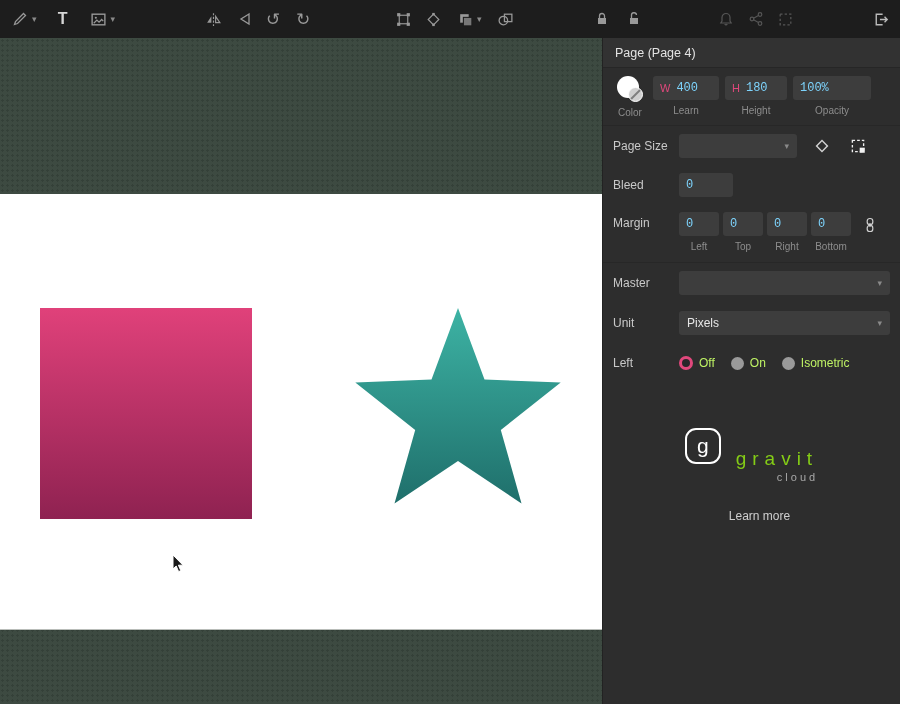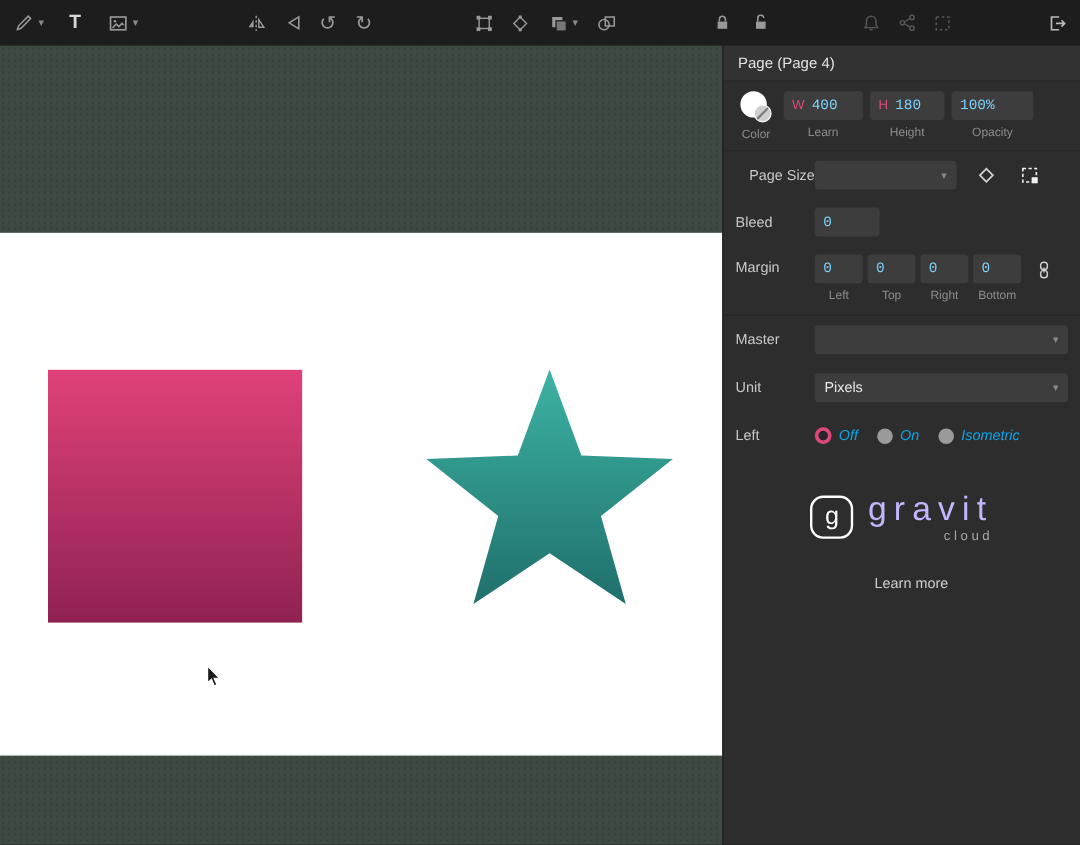--- a/index.html
+++ b/index.html
@@ -37,38 +37,38 @@
   .sub-label { font-size:10px; color:#8d8d8d; margin-top:5px; }
   .inputbox { height:24px; background:#3d3d3d; border-radius:3px; display:flex; align-items:center; padding:0 7px; color:#ffffff; }
   .prefix { color:#e0487c; margin-right:6px; font-size:11px; }
   input.val { background:transparent; border:none; outline:none; color:#7dd3fc; font-size:12px; width:100%; font-family:Liberation Mono, monospace; padding:0; }
   .dd { height:24px; background:#3d3d3d; border-radius:3px; display:flex; align-items:center; justify-content:space-between; padding:0 8px; color:#e6e6e6; }
   .dd .caret { margin-left:8px; }
   .swatch { position:relative; width:26px; height:26px; }
   .swatch .big { position:absolute; left:0; top:0; width:22px; height:22px; border-radius:50%; background:#ffffff; }
   .swatch .small { position:absolute; right:0; bottom:0; width:15px; height:15px; border-radius:50%; background:#cfcfcf; border:1.5px solid #fff; overflow:hidden; }
   .swatch .small:after { content:""; position:absolute; left:-2px; top:5px; width:18px; height:1.5px; background:#7e7e7e; transform:rotate(-45deg); }
-  .pagesize-row { height:40px;text-align:right; }
+  .pagesize-row { height:40px; }
   .bleed-row { height:38px; }
   .margin-row { height:58px; align-items:flex-start; padding-top:8px; }
   .m-field { display:flex; flex-direction:column; align-items:center; margin-right:4px; }
   .master-row { height:40px; border-top:1px solid #272727; }
   .section-header { height:30px; background:#323232; border-top:1px solid #262626; border-bottom:1px solid #262626; display:flex; align-items:center; padding:0 12px; color:#e3e3e3; font-size:12.5px; }
   .unit-row { height:42px; }
   .grid-row { height:38px; }
   .radio { width:13px; height:13px; border-radius:50%; background:#9a9a9a; flex:0 0 auto; }
   .radio.selected { background:#28262a; border:3.5px solid #e0487c; width:14px; height:14px; }
-  .radio-label { margin:0 16px 0 6px; color:#0ea5e9;font-style:italic; }
+  .radio-label { margin:0 16px 0 6px; color:#bef264; }
   .panel-icon { width:26px; height:26px; display:flex; align-items:center; justify-content:center; flex:0 0 auto; }
 
   .cloud-block { margin-top:26px; display:flex; flex-direction:column; align-items:center; }
   .brandrow { display:flex; align-items:center; }
   .glogo { width:36px; height:36px; border:2.5px solid #ffffff; border-radius:11px; display:flex; align-items:center; justify-content:center; color:#fff; font-size:21px; margin-right:12px; }
   .brandtext { display:flex; flex-direction:column; align-items:flex-end; }
-  .brandtext .gravit { color:#c4b5fd; font-size:28px; letter-spacing:6px; font-weight:400; }
+  .brandtext .gravit { color:#84cc16; font-size:19px; letter-spacing:6px; font-weight:400;margin-top:40px; }
   .brandtext .cloud { color:#a8a8a8; font-size:11px; letter-spacing:3px; margin-top:1px;margin-left:44px; }
   .syncrow { margin-top:26px; display:flex; align-items:center; }
   .sync-btn { background:#dd5080; color:#fff; border:none; border-radius:4px; font-size:12px; padding:7px 15px; font-family:"Liberation Sans",sans-serif; }
   .learn-more { color:#cfcfcf; font-size:12px; margin-left:16px; }
 </style>
 </head>
 <body>
 
 <div class="app">
 
@@ -234,21 +234,21 @@
         <span class="sub-label">Learn</span>
       </div>
       <div class="prop-col">
         <div class="inputbox" style="width:62px">
           <span class="prefix">H</span>
           <input class="val" readonly="" value="180" style="">
         </div>
         <span class="sub-label">Height</span>
       </div>
       <div class="prop-col" style="margin-right:0">
-        <div class="inputbox" style="width:68px">
+        <div class="inputbox" style="width:78px">
           <input class="val" readonly="" value="100%" style="">
         </div>
         <span class="sub-label">Opacity</span>
       </div>
     </div>
 
     <div class="row pagesize-row">
       <span class="row-label">Page Size</span>
       <div class="dd" style="width:118px">
         <span></span>

